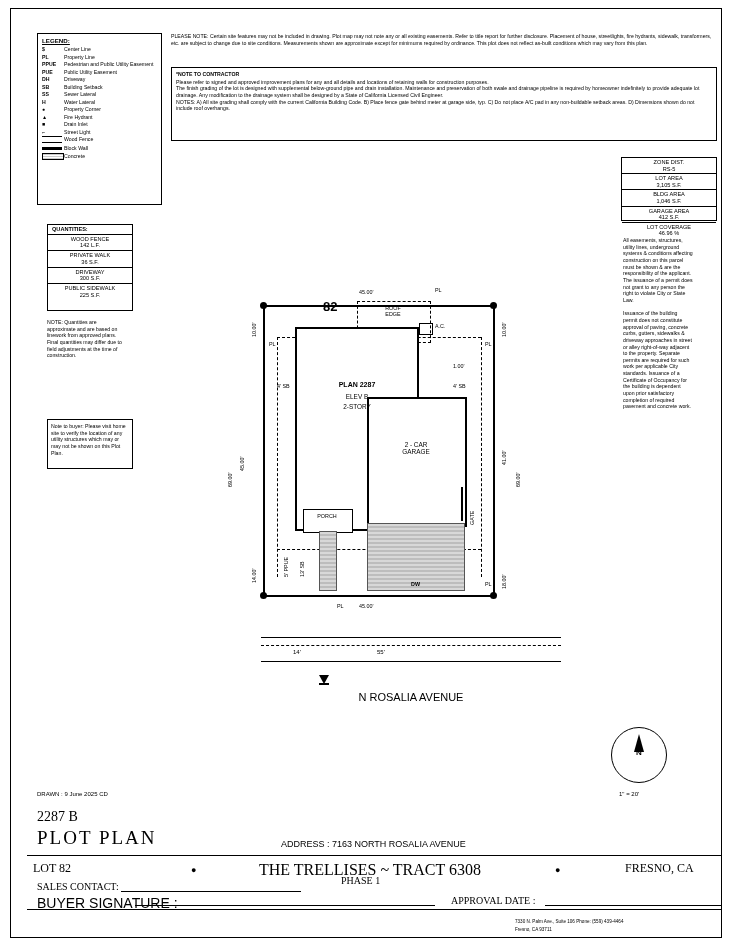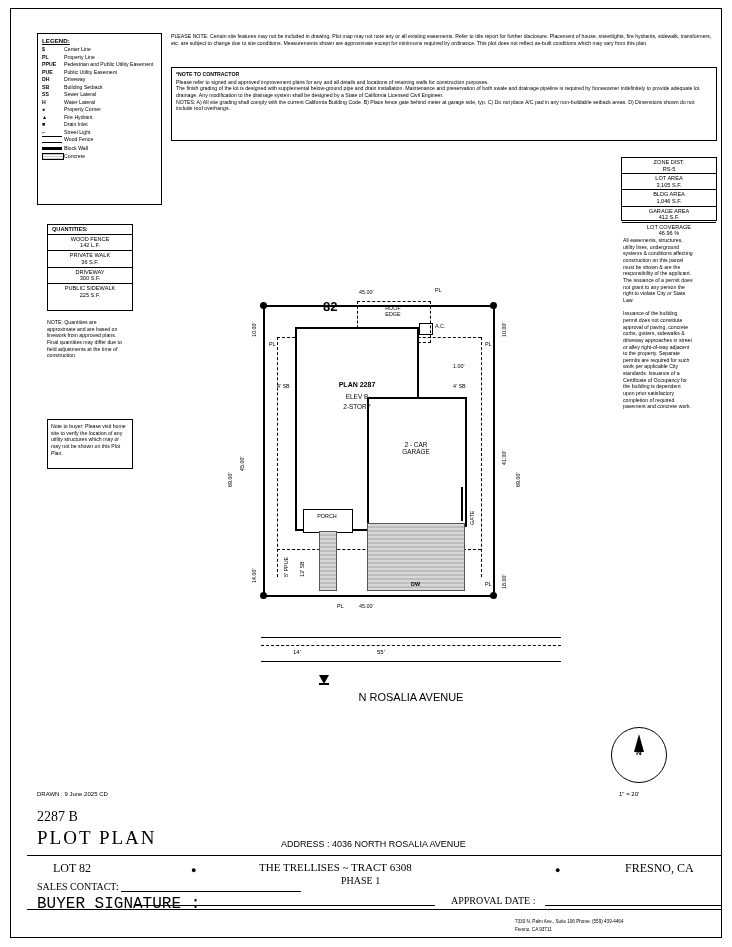--- a/index.html
+++ b/index.html
@@ -293,34 +293,34 @@
   <div class="abs bx" id="north" style="border-radius:50%;">
     <div class="narrow"></div>
     <div class="abs b" style="left:50%;top:20px;margin-left:-3px;font-size:8px;">N</div>
   </div>
   <div class="abs sm" style="left:608px;top:782px;">1" = 20'</div>
 
 
   <div class="abs sm" style="left:26px;top:782px;">DRAWN : 9 June 2025  CD</div>
   <div class="abs" style="left:26px;top:800px;font-family:'Liberation Serif',serif;font-size:14px;">2287 B</div>
   <div class="abs" style="left:26px;top:818px;font-family:'Liberation Serif',serif;font-size:19px;letter-spacing:2px;">PLOT PLAN</div>
-  <div class="abs" style="left:270px;top:830px;font-size:9px;">ADDRESS :  4036 NORTH ROSALIA AVENUE</div>
+  <div class="abs" style="left:270px;top:830px;font-size:9px;">ADDRESS :  7163 NORTH ROSALIA AVENUE</div>
 
   <div class="hr" style="left:16px;top:846px;width:694px;"></div>
 
-  <div class="abs" style="left:42px;top:852px;font-family:'Liberation Serif',serif;font-size:12px;">LOT 82</div>
+  <div class="abs" style="left:22px;top:852px;font-family:'Liberation Serif',serif;font-size:12px;">LOT 82</div>
   <div class="abs" style="left:180px;top:856px;font-size:9px;">●</div>
-  <div class="abs" style="left:248px;top:852px;font-family:'Liberation Serif',serif;font-size:11px;">THE TRELLISES ~ TRACT 6308</div>
+  <div class="abs" style="left:248px;top:852px;font-family:'Liberation Serif',serif;font-size:16px;">THE TRELLISES ~ TRACT 6308</div>
   <div class="abs" style="left:330px;top:866px;font-family:'Liberation Serif',serif;font-size:10px;">PHASE 1</div>
   <div class="abs" style="left:544px;top:856px;font-size:9px;">●</div>
   <div class="abs" style="left:614px;top:852px;font-family:'Liberation Serif',serif;font-size:12px;text-align:right;">FRESNO, CA</div>
 
   <div class="abs" style="left:26px;top:872px;font-family:'Liberation Serif',serif;font-size:10px;">SALES CONTACT:</div>
   <div class="hr" style="left:110px;top:882px;width:180px;"></div>
-  <div class="abs" style="left:26px;top:886px;font-family:Liberation Mono, monospace;font-size:16px;">BUYER SIGNATURE :</div>
+  <div class="abs" style="left:26px;top:886px;font-family:Liberation Sans, sans-serif;font-size:14px;">BUYER SIGNATURE :</div>
   <div class="hr" style="left:124px;top:896px;width:300px;"></div>
   <div class="abs" style="left:440px;top:886px;font-family:'Liberation Serif',serif;font-size:10px;">APPROVAL DATE :</div>
   <div class="hr" style="left:534px;top:896px;width:176px;"></div>
 
   <div class="hr" style="left:16px;top:900px;width:694px;"></div>
 
   <div class="abs xtiny" style="left:504px;top:910px;">7330 N. Palm Ave., Suite 106   Phone: (559) 439-4464</div>
   <div class="abs xtiny" style="left:504px;top:918px;">Fresno, CA  93711</div>
 
 </div>

